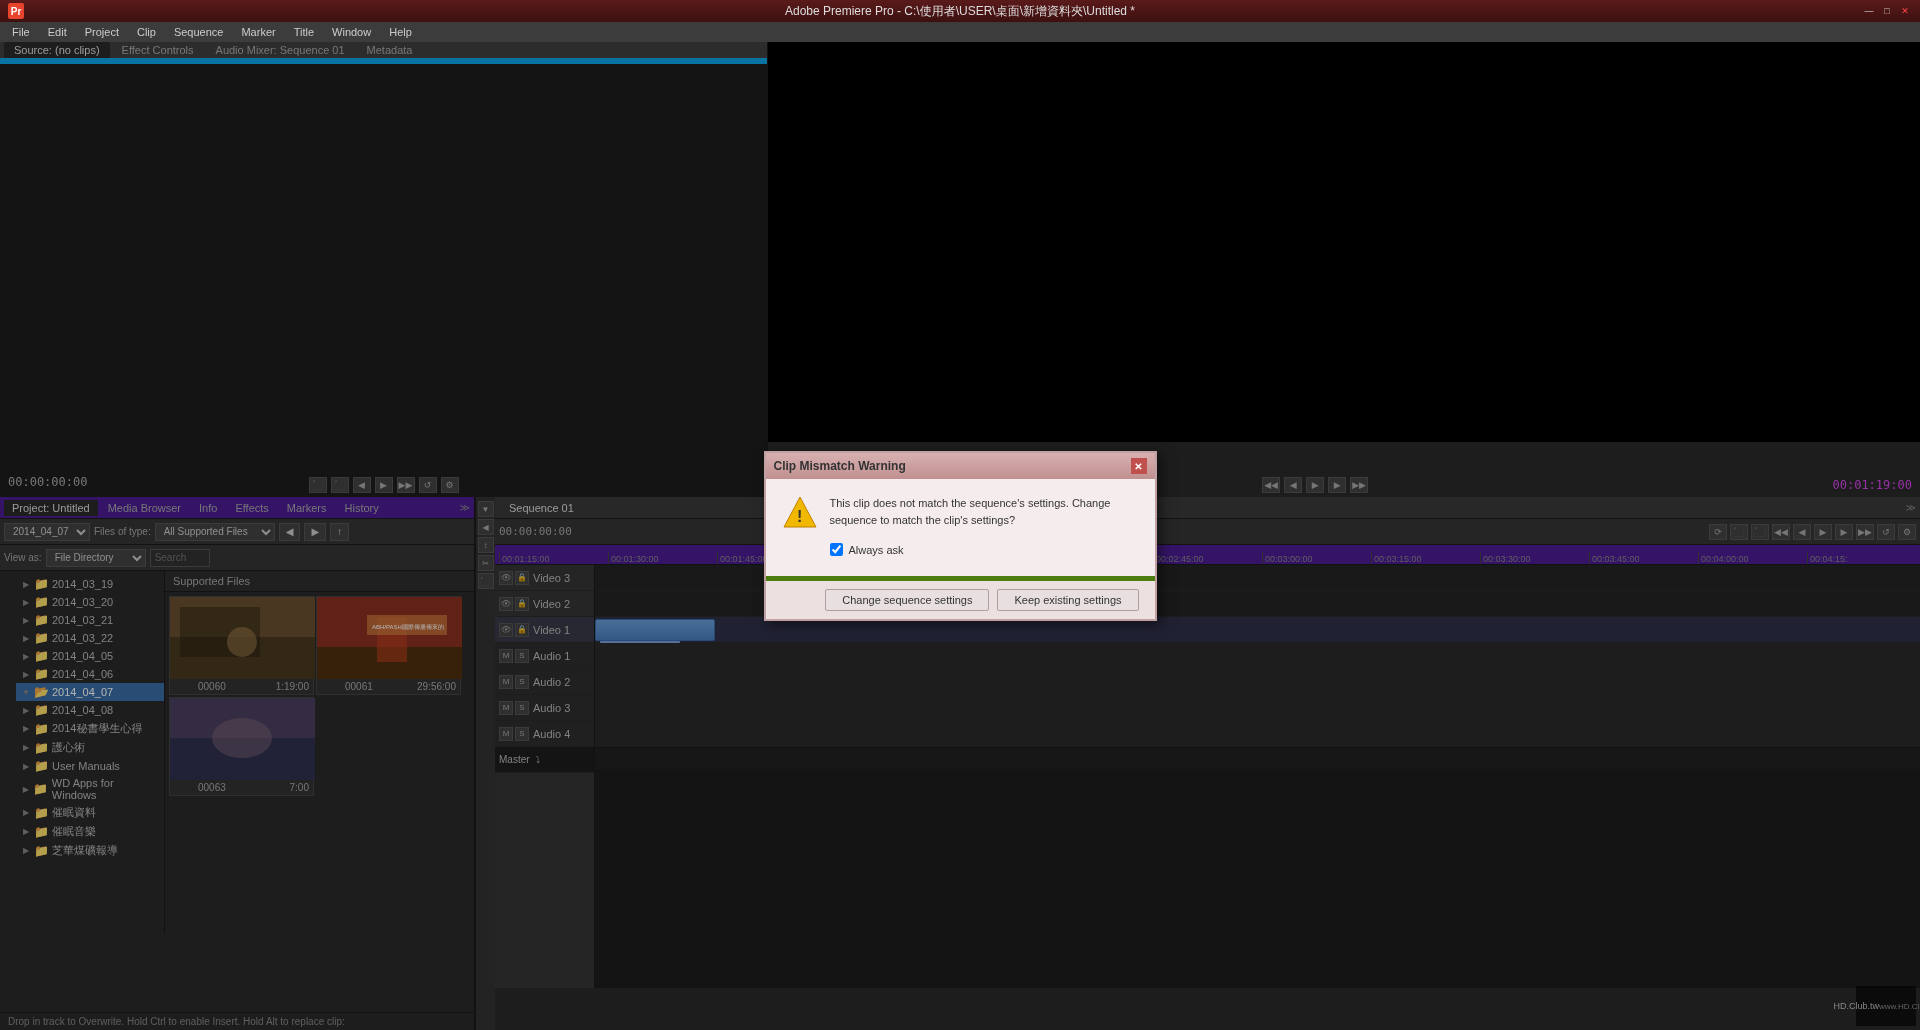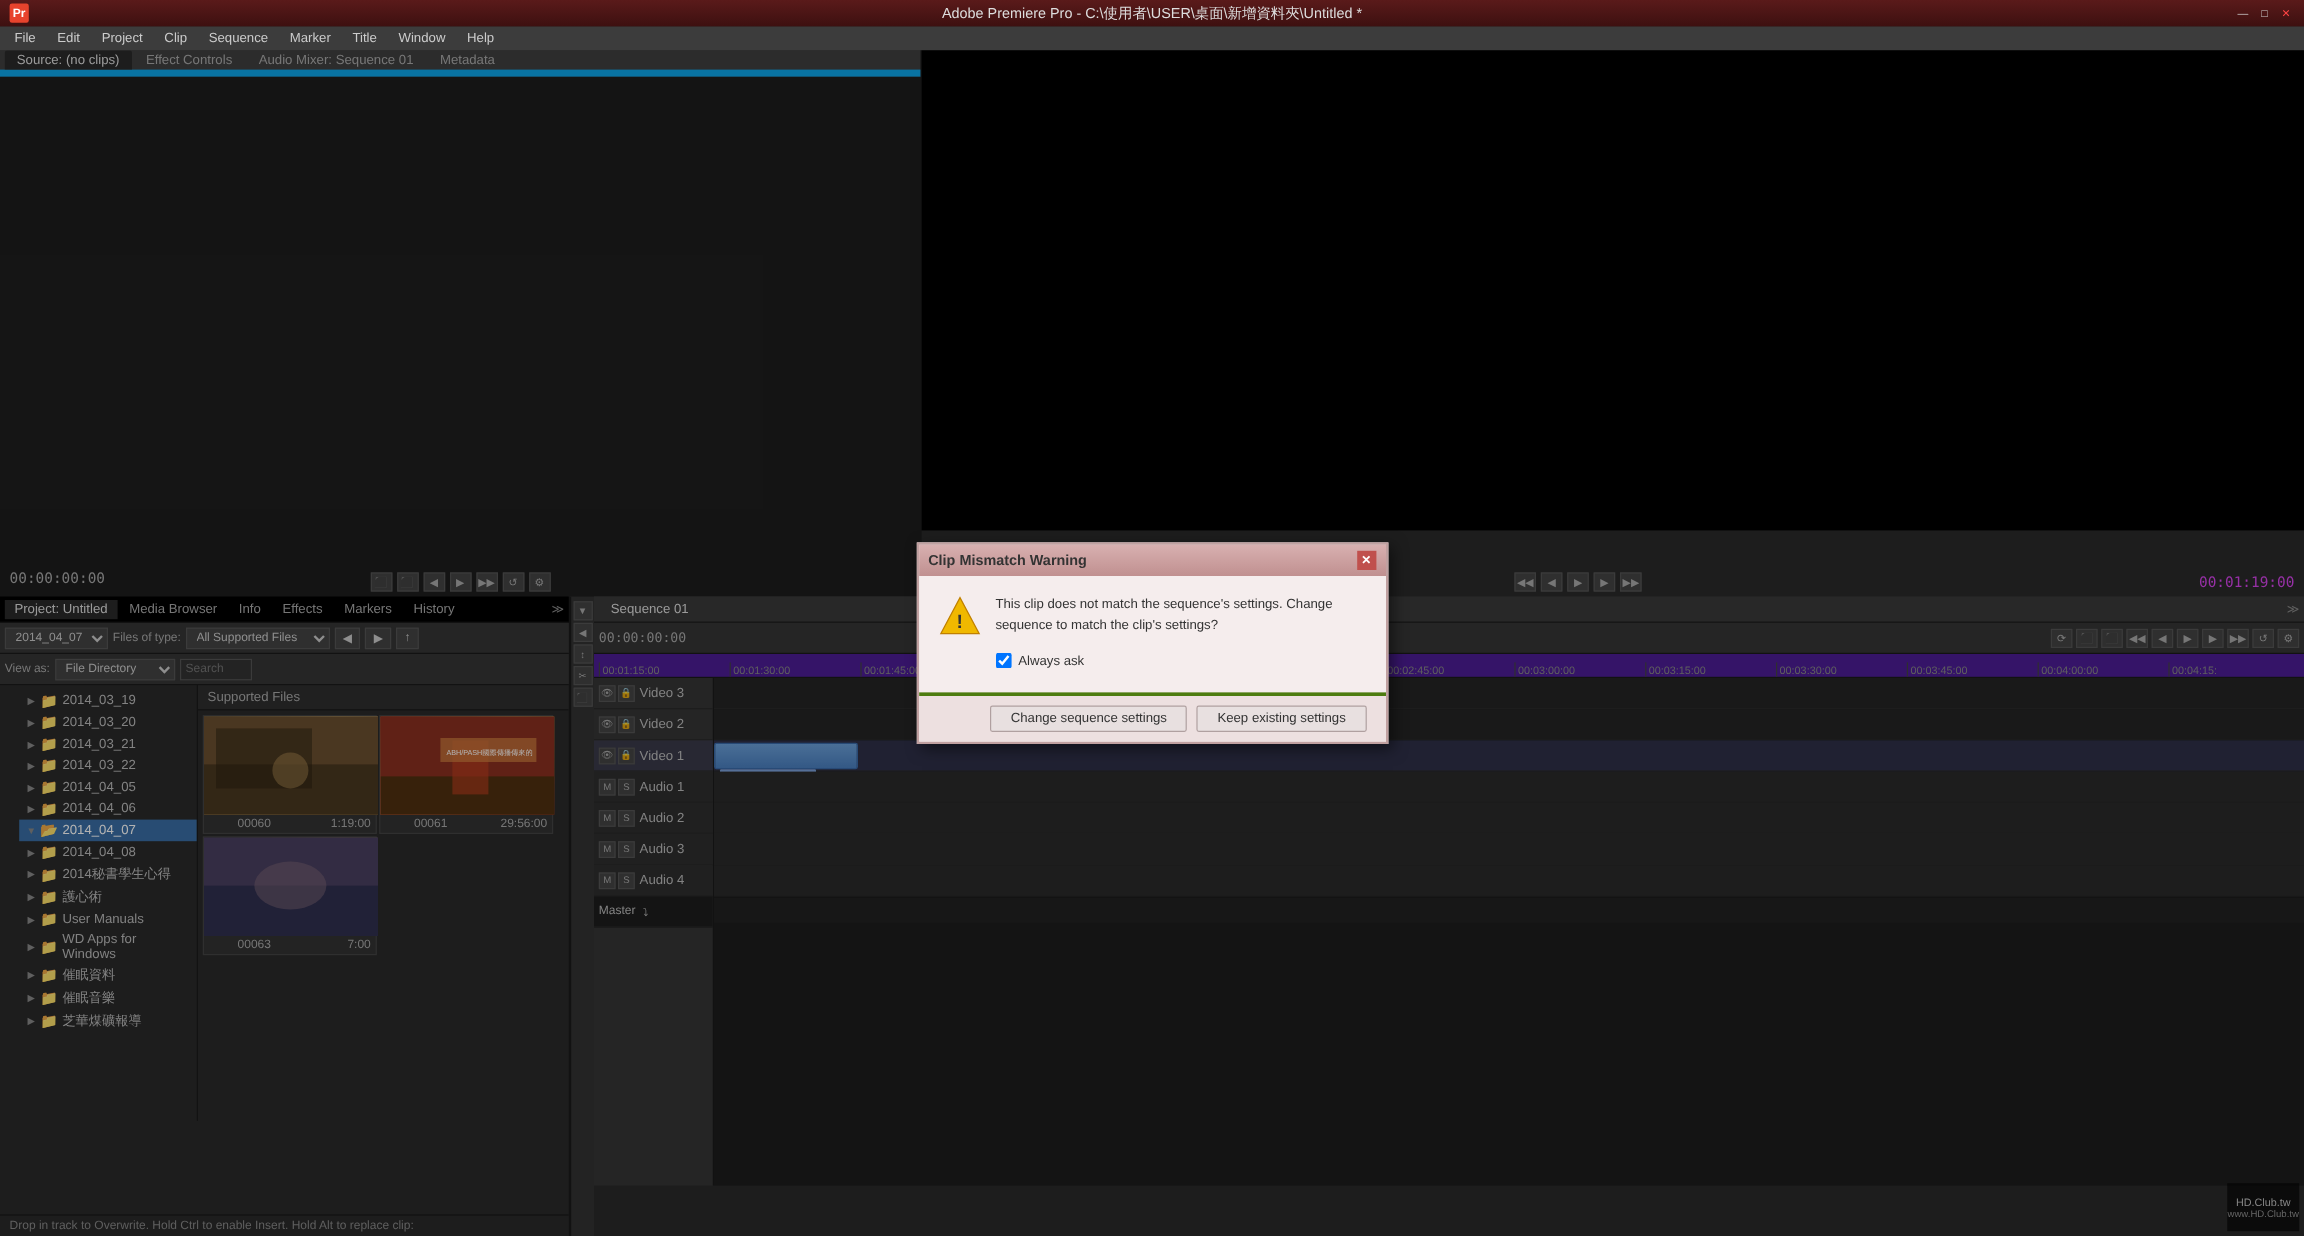--- a/index.html
+++ b/index.html
@@ -201,21 +201,21 @@
     
     #project-panel {
       width: 475px;
       height: 100%;
       background: #2a2a2a;
       border-right: 1px solid #1a1a1a;
       position: relative;
     }
     #project-panel .panel-tabs {
       height: 22px;
-      background: #000000;
+      background: #4c1d95;
       display: flex;
       align-items: center;
       padding: 0 4px;
       gap: 2px;
       border-bottom: 1px solid #1a1a1a;
     }
     #project-panel .panel-tab {
       padding: 2px 8px;
       font-size: 11px;
       color: #aaa;
@@ -529,42 +529,42 @@
       gap: 6px;
       margin: 8px 0 4px 48px;
     }
     .dialog-checkbox-row input { cursor: pointer; }
     .dialog-buttons {
       display: flex;
       justify-content: flex-end;
       gap: 8px;
       padding: 8px 16px;
       background: #ede0e0;
-      border-top: 3px solid #4d7c0f;
+      border-top: 5px solid #4d7c0f;
     }
     .dialog-btn {
       padding: 4px 16px;
       background: #e8e0e0;
       border: 1px solid #b0a0a0;
       color: #333;
       font-size: 11px;
       cursor: pointer;
       border-radius: 2px;
     }
 
     
     #watermark {
       position: absolute;
       bottom: 4px;
       right: 4px;
       width: 60px;
       height: 40px;
       background: rgba(0,0,0,0.6);
       display: flex;
-      flex-direction: column;
+      flex-direction: row;
       align-items: center;
       justify-content: center;
       font-size: 8px;
       color: #aaa;
       z-index: 200;
     }
 
     .status-bar {
       position: absolute;
       bottom: 0;

